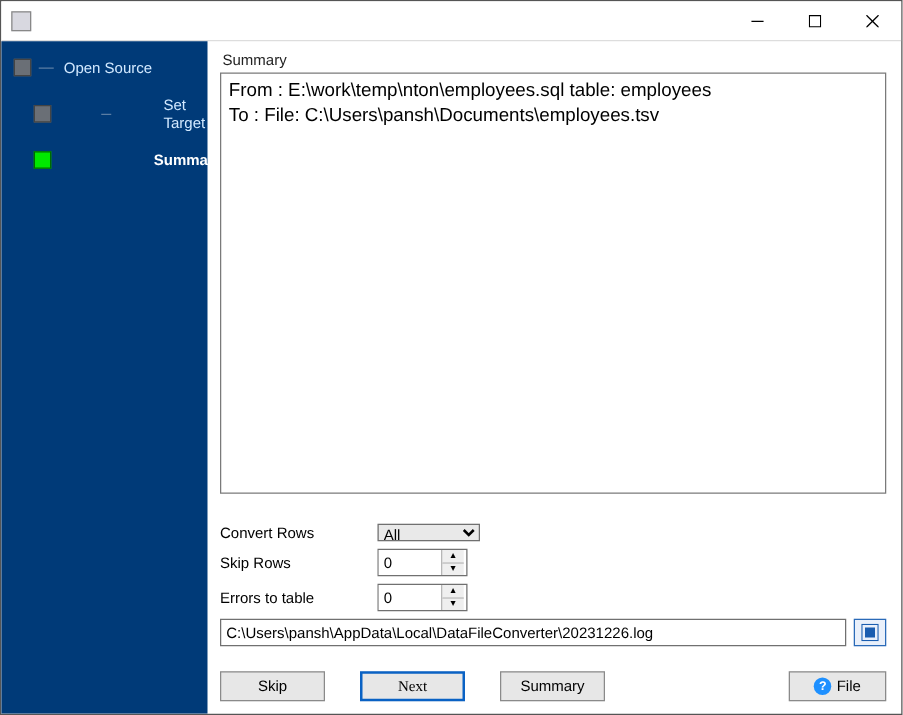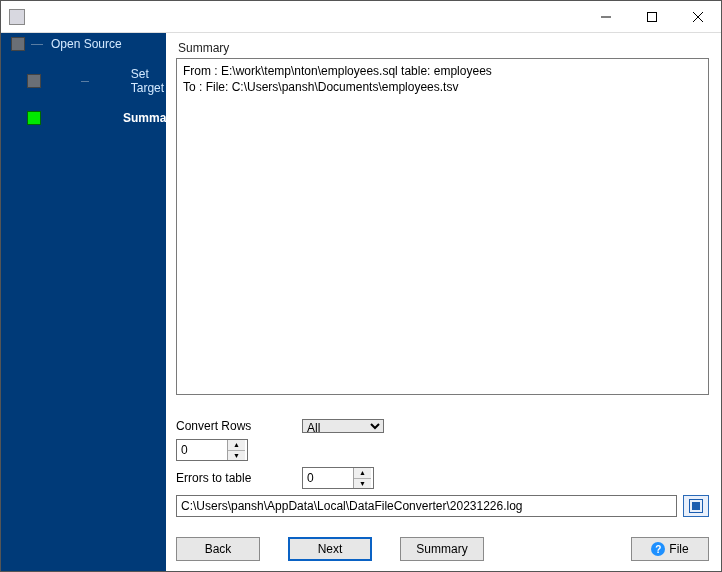--- a/index.html
+++ b/index.html
@@ -39,21 +39,21 @@
     display: flex; align-items: center; justify-content: center;
     color: #000;
   }
   .content {
     display: flex;
     height: calc(100% - 32px);
   }
   .sidebar {
     width: 165px;
     background: #003a78;
-    padding: 0 0 0 0;
+    padding: 10px 0 0 0;
   }
   .step {
     display: flex;
     align-items: center;
     gap: 6px;
     padding: 4px 0 4px 10px;
     color: #d2e9ff;
     cursor: default;
     margin-bottom: 8px;
   }
@@ -77,21 +77,21 @@
     padding: 8px 12px 10px 10px;
     display: flex;
     flex-direction: column;
   }
   .page-title { margin: 0 0 3px 2px; color: #222; }
   .summary-box {
     flex: 1;
     border: 1px solid #7a7a7a;
     background: #fff;
     padding: 4px 6px;
-    font-size: 12px;
+    font-size: 15px;
     color: #000;
     line-height: 1.35;
     white-space: pre-wrap;
     overflow: auto;
   }
   .form-rows { margin-top: 24px; }
   .form-row {
     display: flex;
     align-items: center;
     margin-bottom: 6px;
@@ -148,21 +148,21 @@
     height: 24px;
     min-width: 84px;
     border: 1px solid #8a8a8a;
     background: #e7e7e7;
     display: flex; align-items: center; justify-content: center;
     font-size: 12px;
     gap: 4px;
     cursor: default;
     margin-right: 28px;
   }
-  .btn.primary { border: 2px solid #0a62c4; background: #e7e7e7; }
+  .btn.primary { border: 2px solid #0a62c4; background: #e7e7e7; font-family: Liberation Serif, serif; }
   .btn.help { margin-right: 0; margin-left: auto; min-width: 78px; }
   .help-icon {
     width: 14px; height: 14px; border-radius: 50%;
     background: #1e90ff; color: #fff;
     display: flex; align-items: center; justify-content: center;
     font-size: 10px; font-weight: bold;
   }
 </style>
 </head>
 <body>
@@ -217,20 +217,21 @@
 To : File: C:\Users\pansh\Documents\employees.tsv</div>
 
     <div class="form-rows">
       <div class="form-row">
         <div class="form-label">Convert Rows</div>
         <select>
           <option>All</option>
         </select>
       </div>
       <div class="form-row">
+        <div class="form-label">Skip Rows</div>
         <div class="spinner-wrap">
           <input value="0" style="">
           <div class="spinner-btns">
             <div class="spin-btn">
                 <span>▲</span>
               </div>
             <div class="spin-btn">
                 <span>▼</span>
               </div>
           </div>
@@ -256,21 +257,21 @@
           <svg width="14" height="14">
             <rect x="0.5" y="0.5" width="13" height="13" fill="none" stroke="#1a5db0"></rect>
             <rect x="3" y="3" width="8" height="8" fill="#1a5db0"></rect>
           </svg>
         </div>
       </div>
     </div>
 
     <div class="button-row">
       <div class="btn">
-          <span>Back</span>
+          <span>Skip</span>
         </div>
       <div class="btn primary">
           <span>Next</span>
         </div>
       <div class="btn">
           <span>Summary</span>
         </div>
       <div class="btn help">
         <span class="help-icon">?</span>
         <span>File</span>

